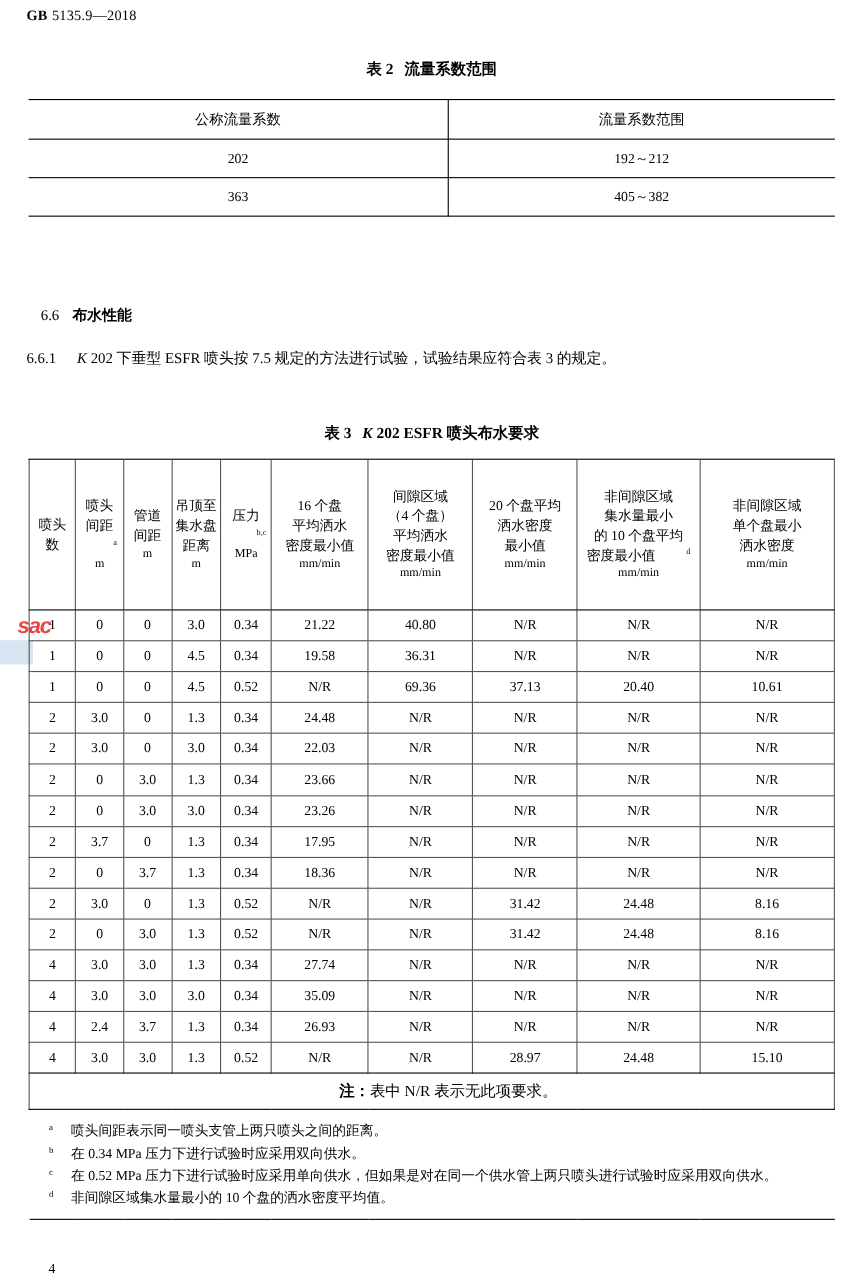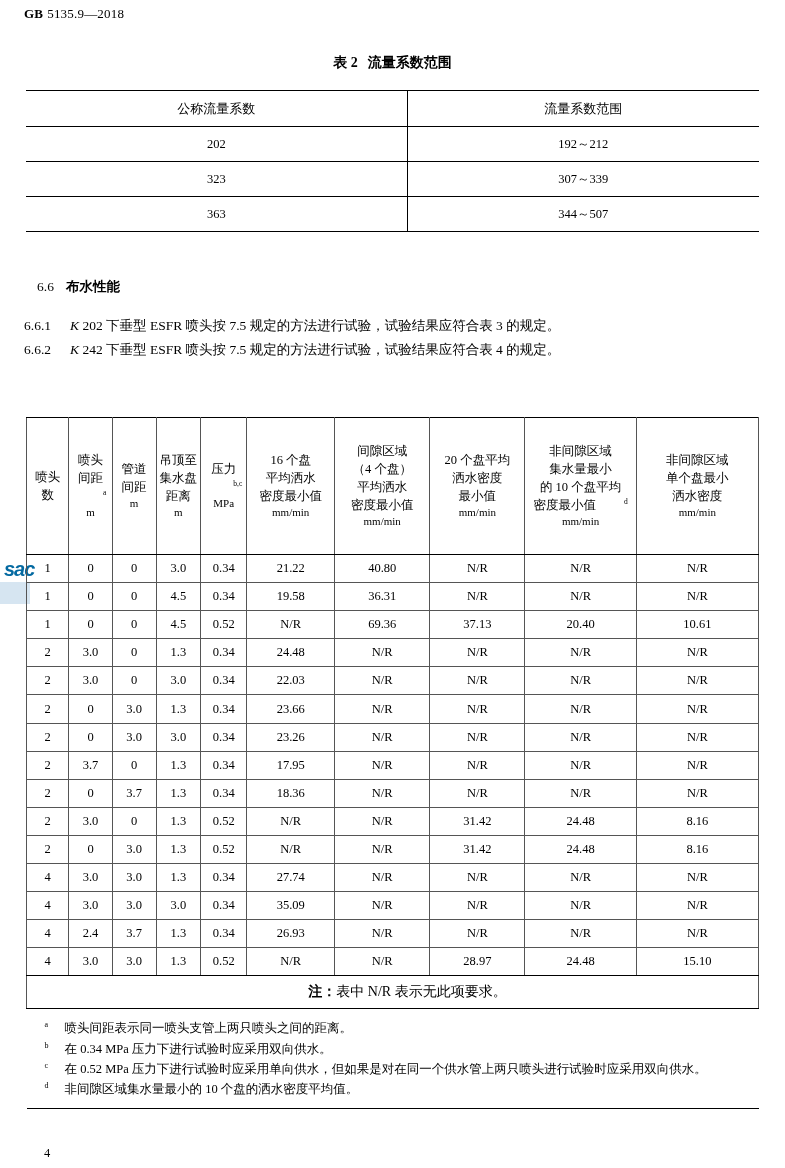--- a/index.html
+++ b/index.html
@@ -34,30 +34,30 @@
   }
   .doc-header .gb {
     font-weight: bold;
     font-family: "Liberation Serif", serif;
     margin-right: 4px;
   }
 
   
   .watermark {
     position: absolute;
-    left: 4px;
+    left: 16px;
     top: 556px;
     width: 34px;
     height: 26px;
     overflow: hidden;
     font-family: "Liberation Sans", sans-serif;
     font-size: 20px;
     font-weight: bold;
     font-style: italic;
-    color: #0369a1;
+    color: #ef4444;
     letter-spacing: -1px;
     line-height: 26px;
     pointer-events: none;
     user-select: none;
   }
   .watermark2 {
     position: absolute;
     left: 0;
     top: 582px;
     width: 30px;
@@ -249,42 +249,38 @@
         <th class="vdiv">公称流量系数</th>
         <th>流量系数范围</th>
       </tr>
     </thead>
     <tbody>
       <tr>
         <td class="vdiv">202</td>
         <td>192～212</td>
       </tr>
       <tr>
-        <td class="vdiv">323</td>
-        <td>307～339</td>
-      </tr>
-      <tr>
         <td class="vdiv">363</td>
-        <td>344～507</td>
+        <td>405～382</td>
       </tr>
     </tbody>
   </table>
 
   <div class="clause-h">
     <span class="num">6.6</span><span class="gap"></span><span>布水性能</span>
   </div>
 
   <div class="clause-p" id="c661">
     <span class="num">6.6.1</span><span class="ital">K</span><span> 202 下垂型 ESFR 喷头按 7.5 规定的方法进行试验，试验结果应符合表 3 的规定。</span>
   </div>
 
-  <div class="clause-p" id="c662">
-    <span class="num">6.6.2</span><span class="ital">K</span><span> 242 下垂型 ESFR 喷头按 7.5 规定的方法进行试验，试验结果应符合表 4 的规定。</span>
+
+  <div class="tbl-title" style="top:385px;">
+    <span>表 3</span><span class="sp"></span><span class="ital">K</span>&nbsp;<span>202 ESFR 喷头布水要求</span>
   </div>
-
 
   <table class="t3">
     <colgroup>
       <col style="width:5.8%">
         <col style="width:5.9%">
         <col style="width:6.0%">
       <col style="width:6.1%">
         <col style="width:6.3%">
         <col style="width:12.0%">
       <col style="width:13.0%">

